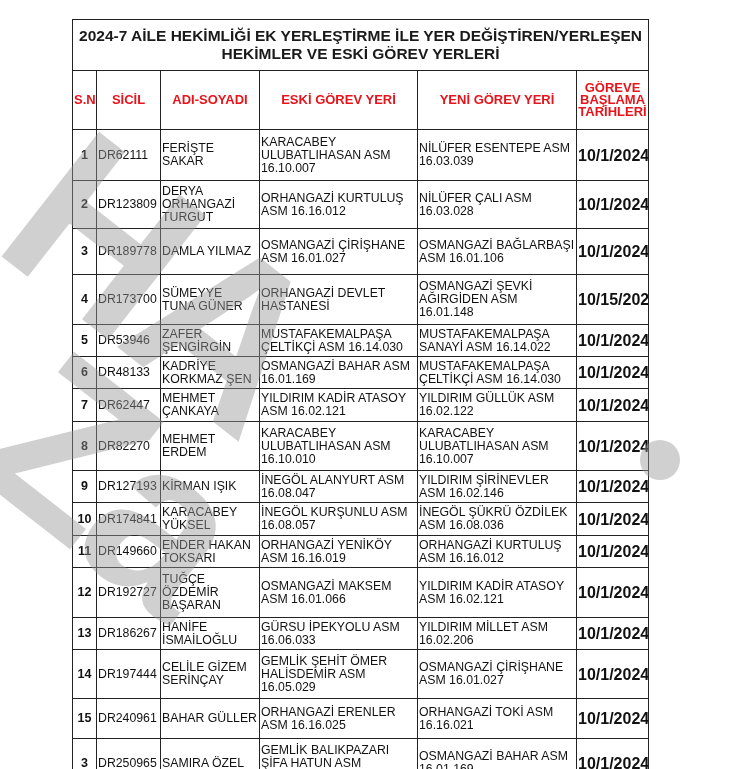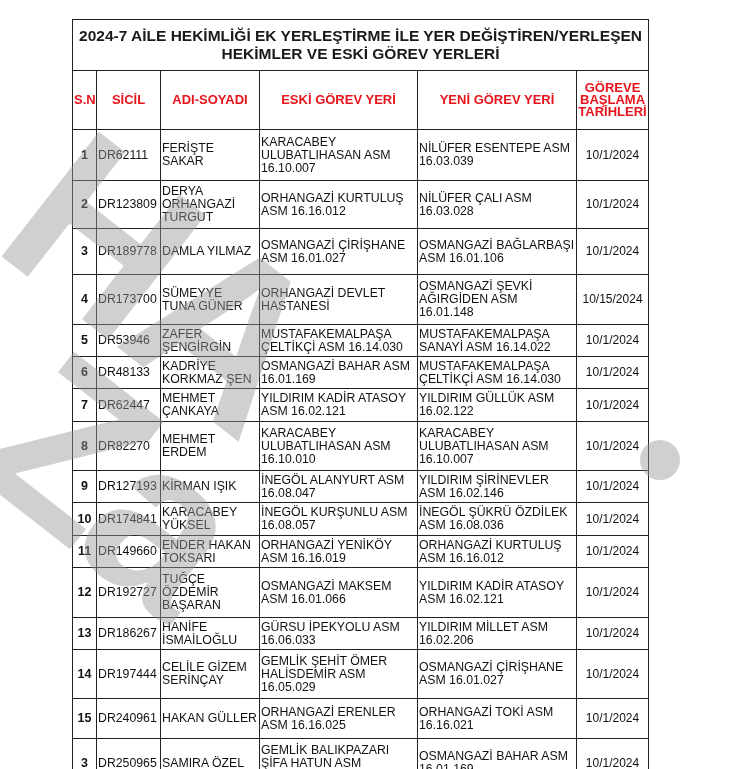--- a/index.html
+++ b/index.html
@@ -6,21 +6,21 @@
     body { width: 750px; height: 769px; position: relative; overflow: hidden;
            font-family: "Liberation Sans", sans-serif; color: #111; }
     .sheet { position: absolute; left: 72px; top: 19px; width: 576px; }
     table { border-collapse: collapse; width: 576px; table-layout: fixed; }
     td, th { border: 1px solid #222; padding: 0 1px; font-size: 12.3px; line-height: 13px;
              vertical-align: middle; overflow: hidden; }
     .title { text-align: center; font-weight: bold; font-size: 15.5px; line-height: 18px;
              height: 50px; padding: 0 4px; color: #1a1a1a; }
     th { color: #e8141b; font-weight: bold; font-size: 13px; line-height: 12px; text-align: center; height: 58px; border-radius: 10px; }
     td.sn { text-align: center; font-weight: bold; font-size: 12.5px; }
-    td.date { text-align: center; font-weight: normal; font-size: 12px; }
+    td.date { text-align: right; font-weight: bold; font-size: 16px; }
     td.txt { text-align: left; white-space: normal; }
     .watermark { position: absolute; left: 0; top: 0; width: 750px; height: 769px; pointer-events: none; }
     .wm-text { position: absolute; font-family: "Liberation Sans", sans-serif; font-weight: bold;
                color: rgba(150,150,150,0.45); font-size: 230px; transform-origin: left top; white-space: nowrap;
                letter-spacing: -10px; }
     .wm-dot { position: absolute; width: 40px; height: 40px; border-radius: 50%; background: rgba(150,150,150,0.45); }
   </style>
 </head>
 <body>
 
@@ -156,21 +156,21 @@
           <td class="sn">14</td>
           <td class="txt">DR197444</td>
           <td class="txt">CELİLE GİZEM SERİNÇAY</td>
           <td class="txt">GEMLİK ŞEHİT ÖMER HALİSDEMİR ASM 16.05.029</td>
           <td class="txt">OSMANGAZİ ÇİRİŞHANE ASM 16.01.027</td>
           <td class="date">10/1/2024</td>
         </tr>
         <tr style="height: 40px;">
           <td class="sn">15</td>
           <td class="txt">DR240961</td>
-          <td class="txt">HAKAN GÜLLER</td>
+          <td class="txt">BAHAR GÜLLER</td>
           <td class="txt">ORHANGAZİ  ERENLER ASM 16.16.025</td>
           <td class="txt">ORHANGAZİ TOKİ ASM 16.16.021</td>
           <td class="date">10/1/2024</td>
         </tr>
         <tr style="height: 49px;">
           <td class="sn">3</td>
           <td class="txt">DR250965</td>
           <td class="txt">SAMIRA ÖZEL</td>
           <td class="txt">GEMLİK BALIKPAZARI ŞİFA HATUN ASM 16.05.010</td>
           <td class="txt">OSMANGAZİ BAHAR ASM 16.01.169</td>

